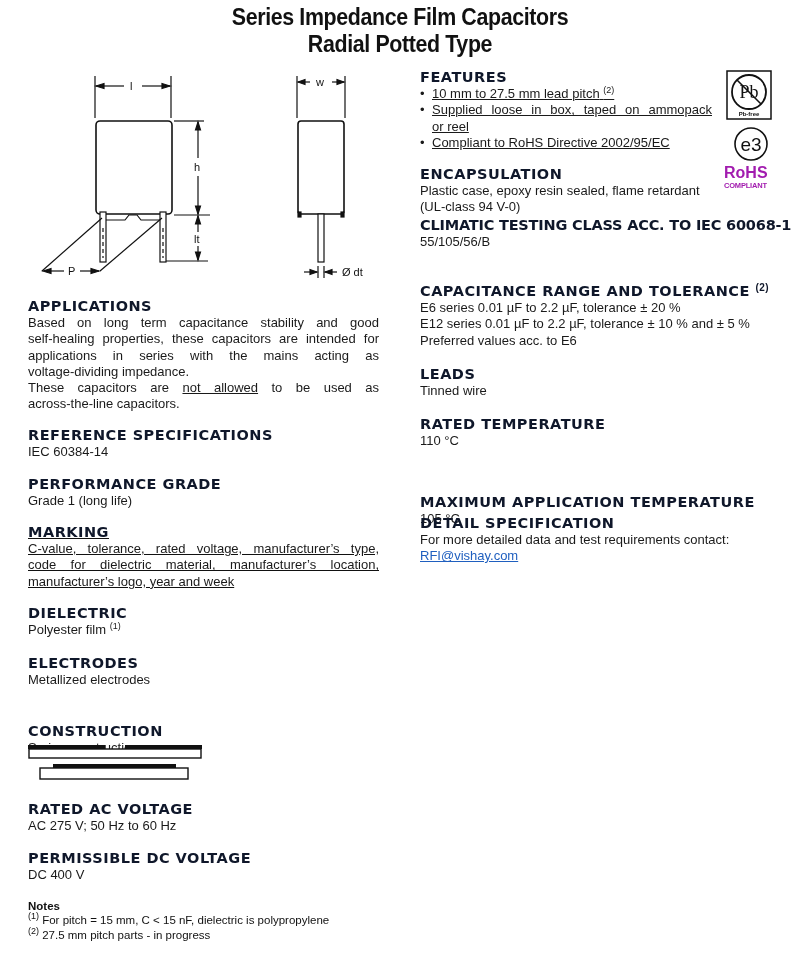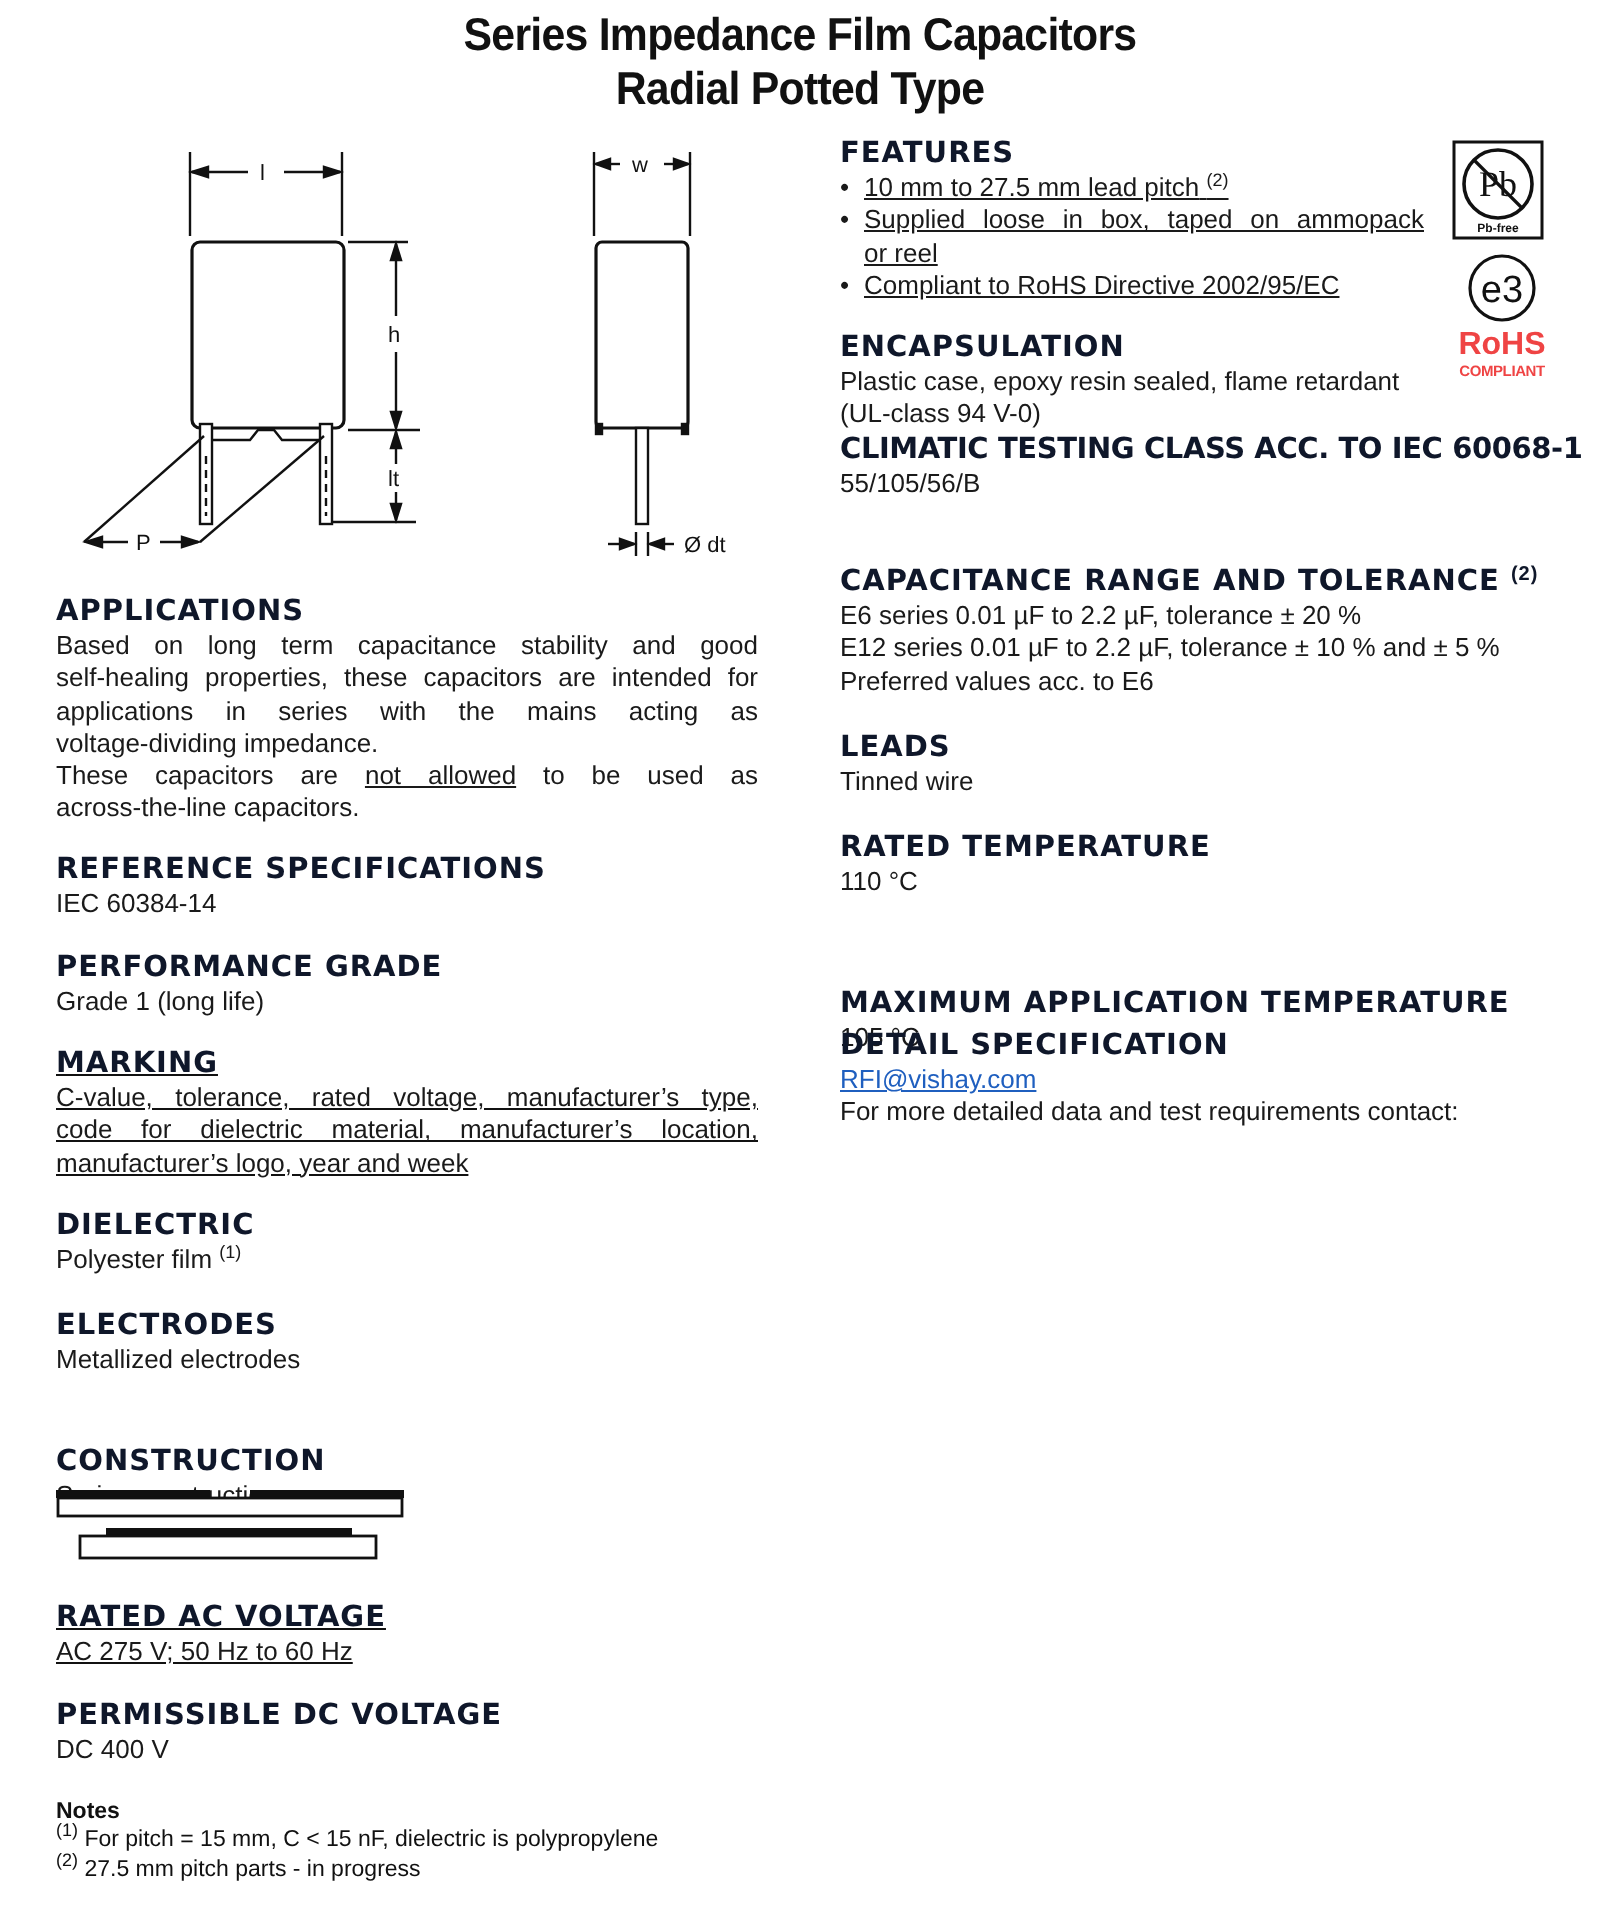--- a/index.html
+++ b/index.html
@@ -34,21 +34,21 @@
   .link { color: #1f5fbf; text-decoration: underline; cursor: pointer; }
   .uline { text-decoration: underline; }
 
   .notes-title { font-family: "Liberation Sans", sans-serif; font-weight: bold; font-size: 11.5px; line-height: 14px; }
   .notes-line { font-family: "Liberation Sans", sans-serif; font-size: 11.5px; line-height: 14.5px; }
 
   .diagram { position: absolute; left: 28px; top: 68px; width: 360px; height: 215px; }
   .construction { position: absolute; left: 28px; top: 743px; width: 180px; height: 40px; }
 
   .logos { position: absolute; left: 722px; top: 70px; width: 56px; }
-  .rohs { font-family: "Liberation Sans", sans-serif; font-weight: bold; text-align: center; color: #ef4444; }
+  .rohs { font-family: "Liberation Sans", sans-serif; font-weight: bold; color: #a21caf; }
 </style>
 </head>
 <body>
 
 <div class="title">
   <div>Series Impedance Film Capacitors</div>
   <div>Radial Potted Type</div>
 </div>
 
 <div class="diagram">
@@ -170,21 +170,21 @@
   <div class="sec" style="top:655px;">
     <div class="heading">ELECTRODES</div>
     <div class="body-text">Metallized electrodes</div>
   </div>
 
   <div class="sec" style="top:723px;">
     <div class="heading">CONSTRUCTION</div>
     <div class="body-text">Series construction</div>
   </div>
 
-  <div class="sec" style="top:801px;text-decoration:underline;">
+  <div class="sec" style="top:801px;">
     <div class="heading">RATED AC VOLTAGE</div>
     <div class="body-text">AC 275 V; 50 Hz to 60 Hz</div>
   </div>
 
   <div class="sec" style="top:850px;">
     <div class="heading">PERMISSIBLE DC VOLTAGE</div>
     <div class="body-text">DC 400 V</div>
   </div>
 
   <div class="sec" style="top:899px;">
@@ -262,24 +262,24 @@
     <div class="body-text">110 °C</div>
   </div>
 
   <div class="sec" style="top:466px;margin-top:28px;">
     <div class="heading">MAXIMUM APPLICATION TEMPERATURE</div>
     <div class="body-text">105 °C</div>
   </div>
 
   <div class="sec" style="top:515px;">
     <div class="heading">DETAIL SPECIFICATION</div>
+    <div class="body-text">For more detailed data and test requirements contact:</div>
     <div class="body-text">
       <a class="link">RFI@vishay.com</a>
     </div>
-    <div class="body-text">For more detailed data and test requirements contact:</div>
   </div>
 </div>
 
 <div class="logos">
   <div style="position:relative; width:54px; height:50px; margin-left:4px;">
     <svg width="46" height="50" viewBox="0 0 46 50" xmlns="http://www.w3.org/2000/svg">
       <rect x="1" y="1" width="44" height="48" fill="#fff" stroke="#111" stroke-width="1.5"></rect>
       <circle cx="23" cy="22" r="17" fill="none" stroke="#111" stroke-width="1.8"></circle>
       <line x1="11" y1="10" x2="35" y2="34" stroke="#111" stroke-width="1.6"></line>
       <text x="23" y="28" text-anchor="middle" font-family="Liberation Serif, serif" font-size="18" fill="#111">Pb</text>

